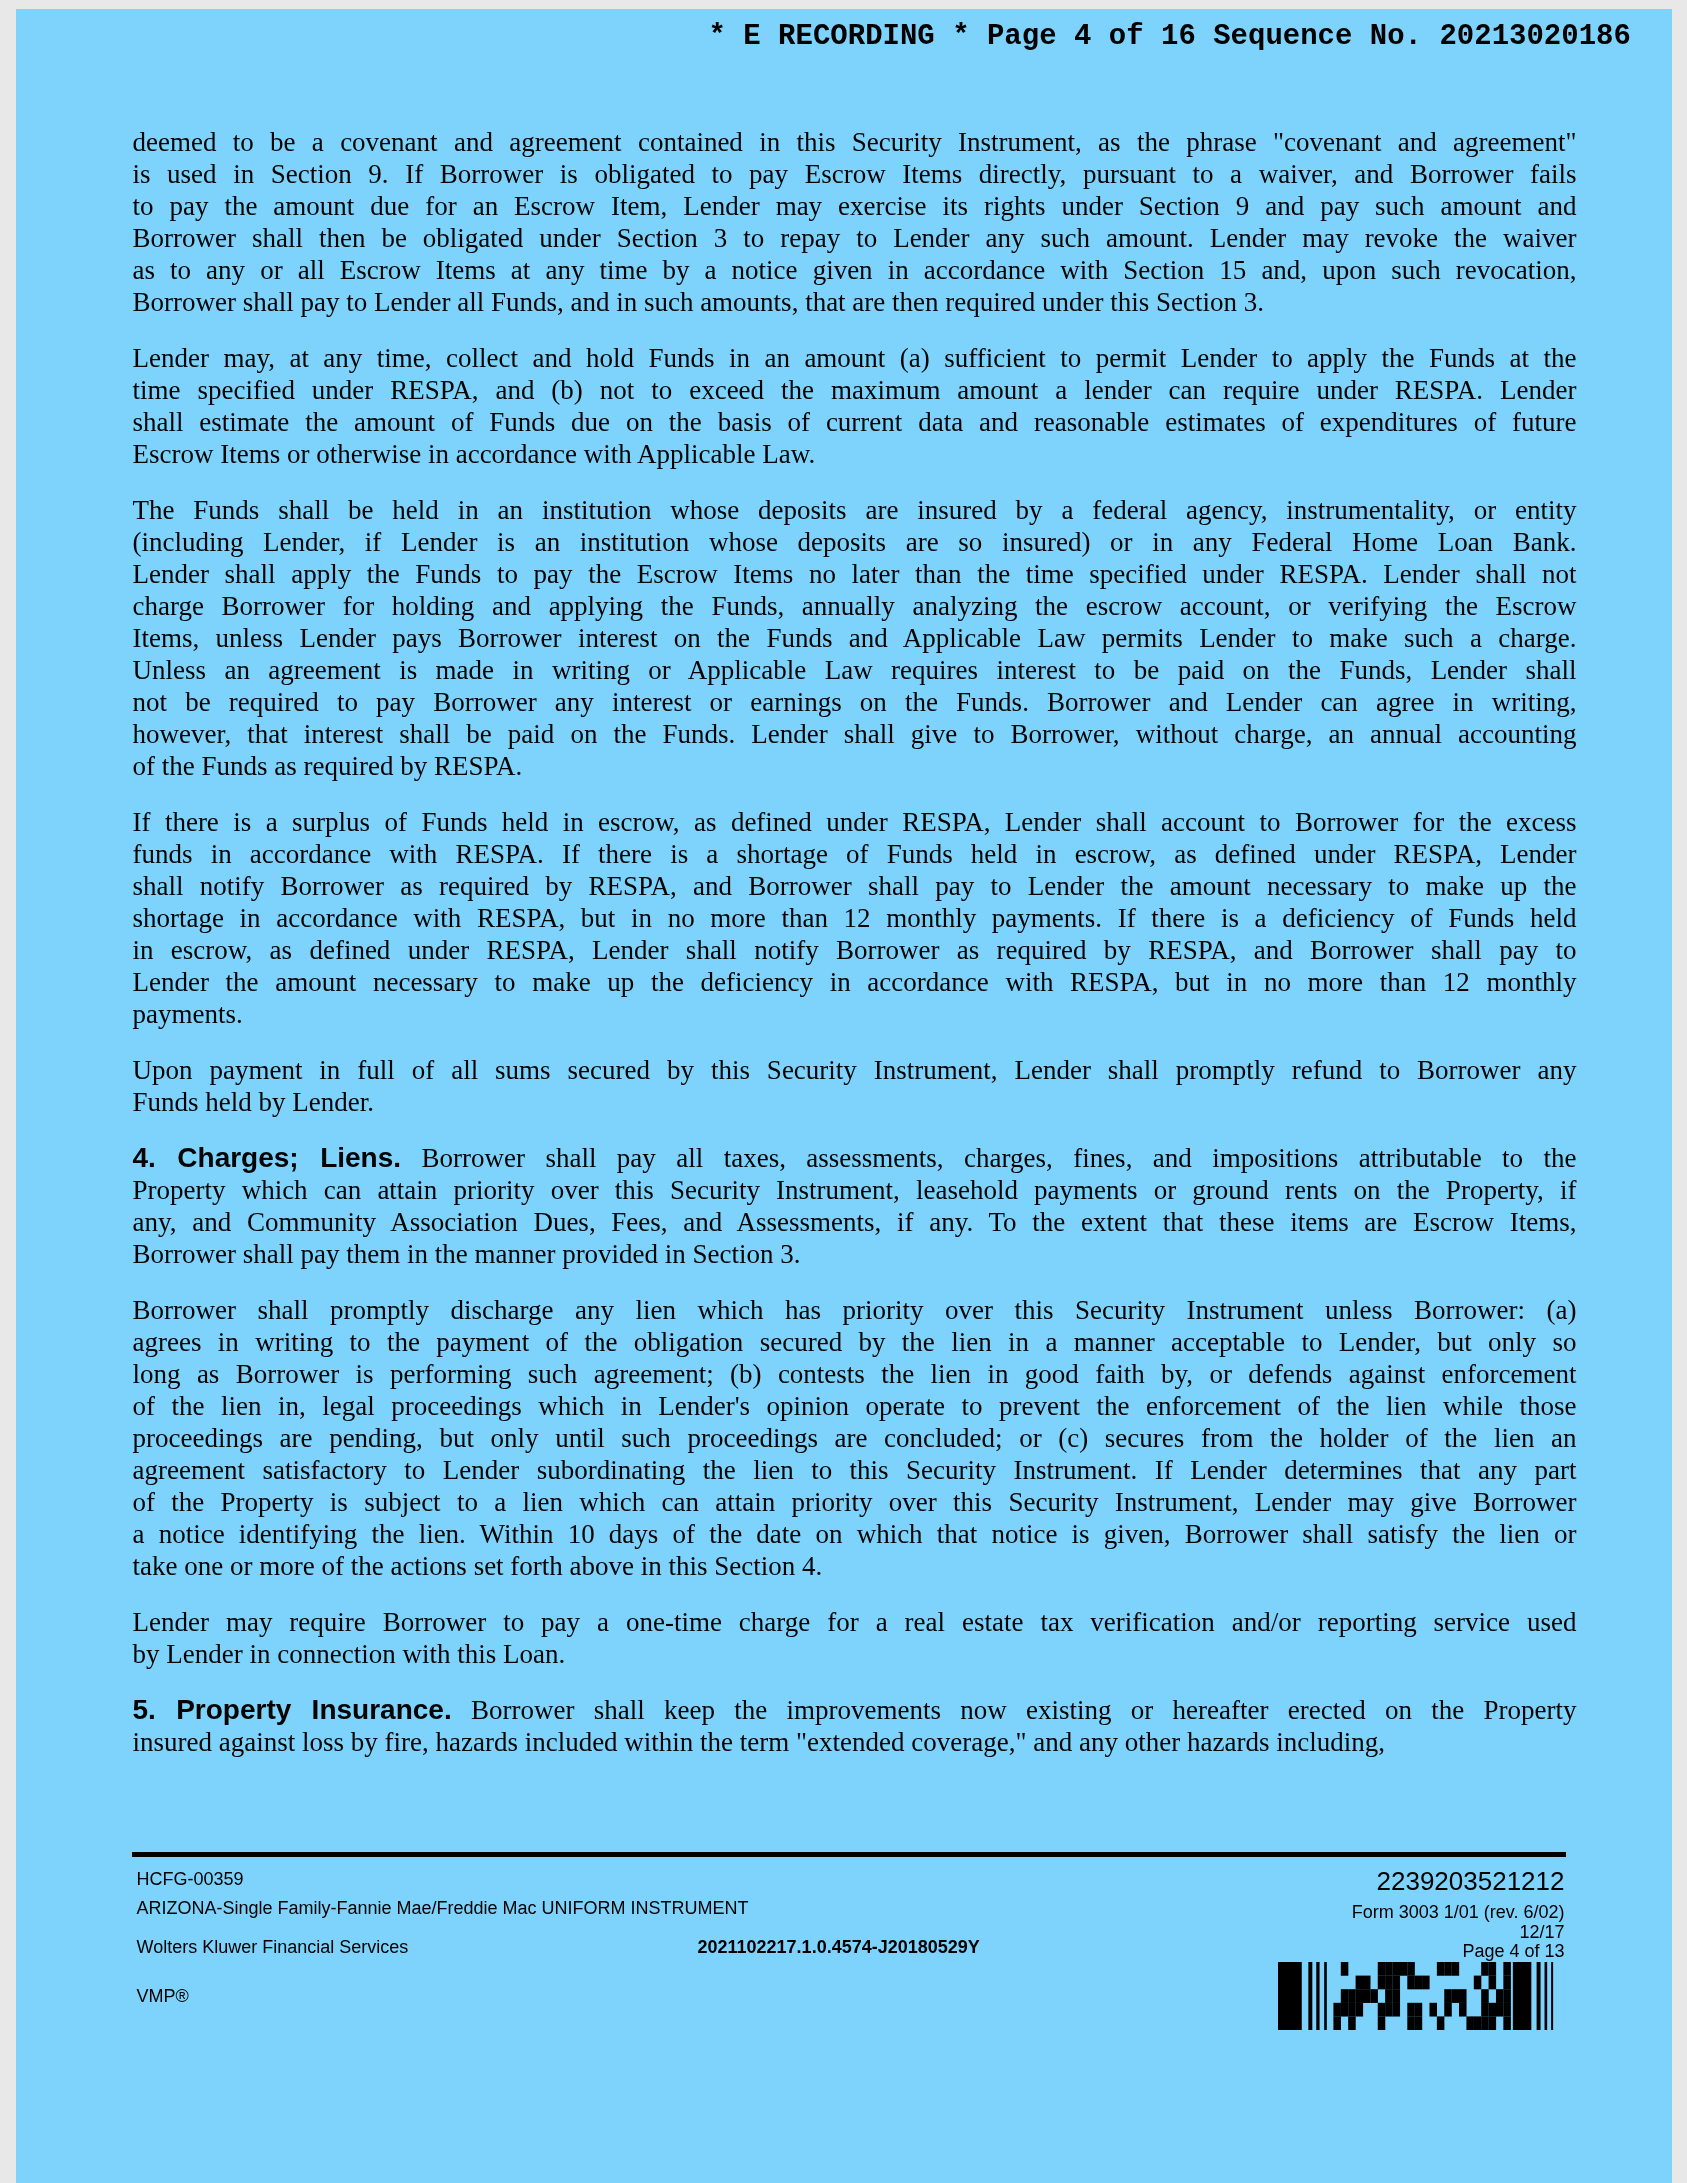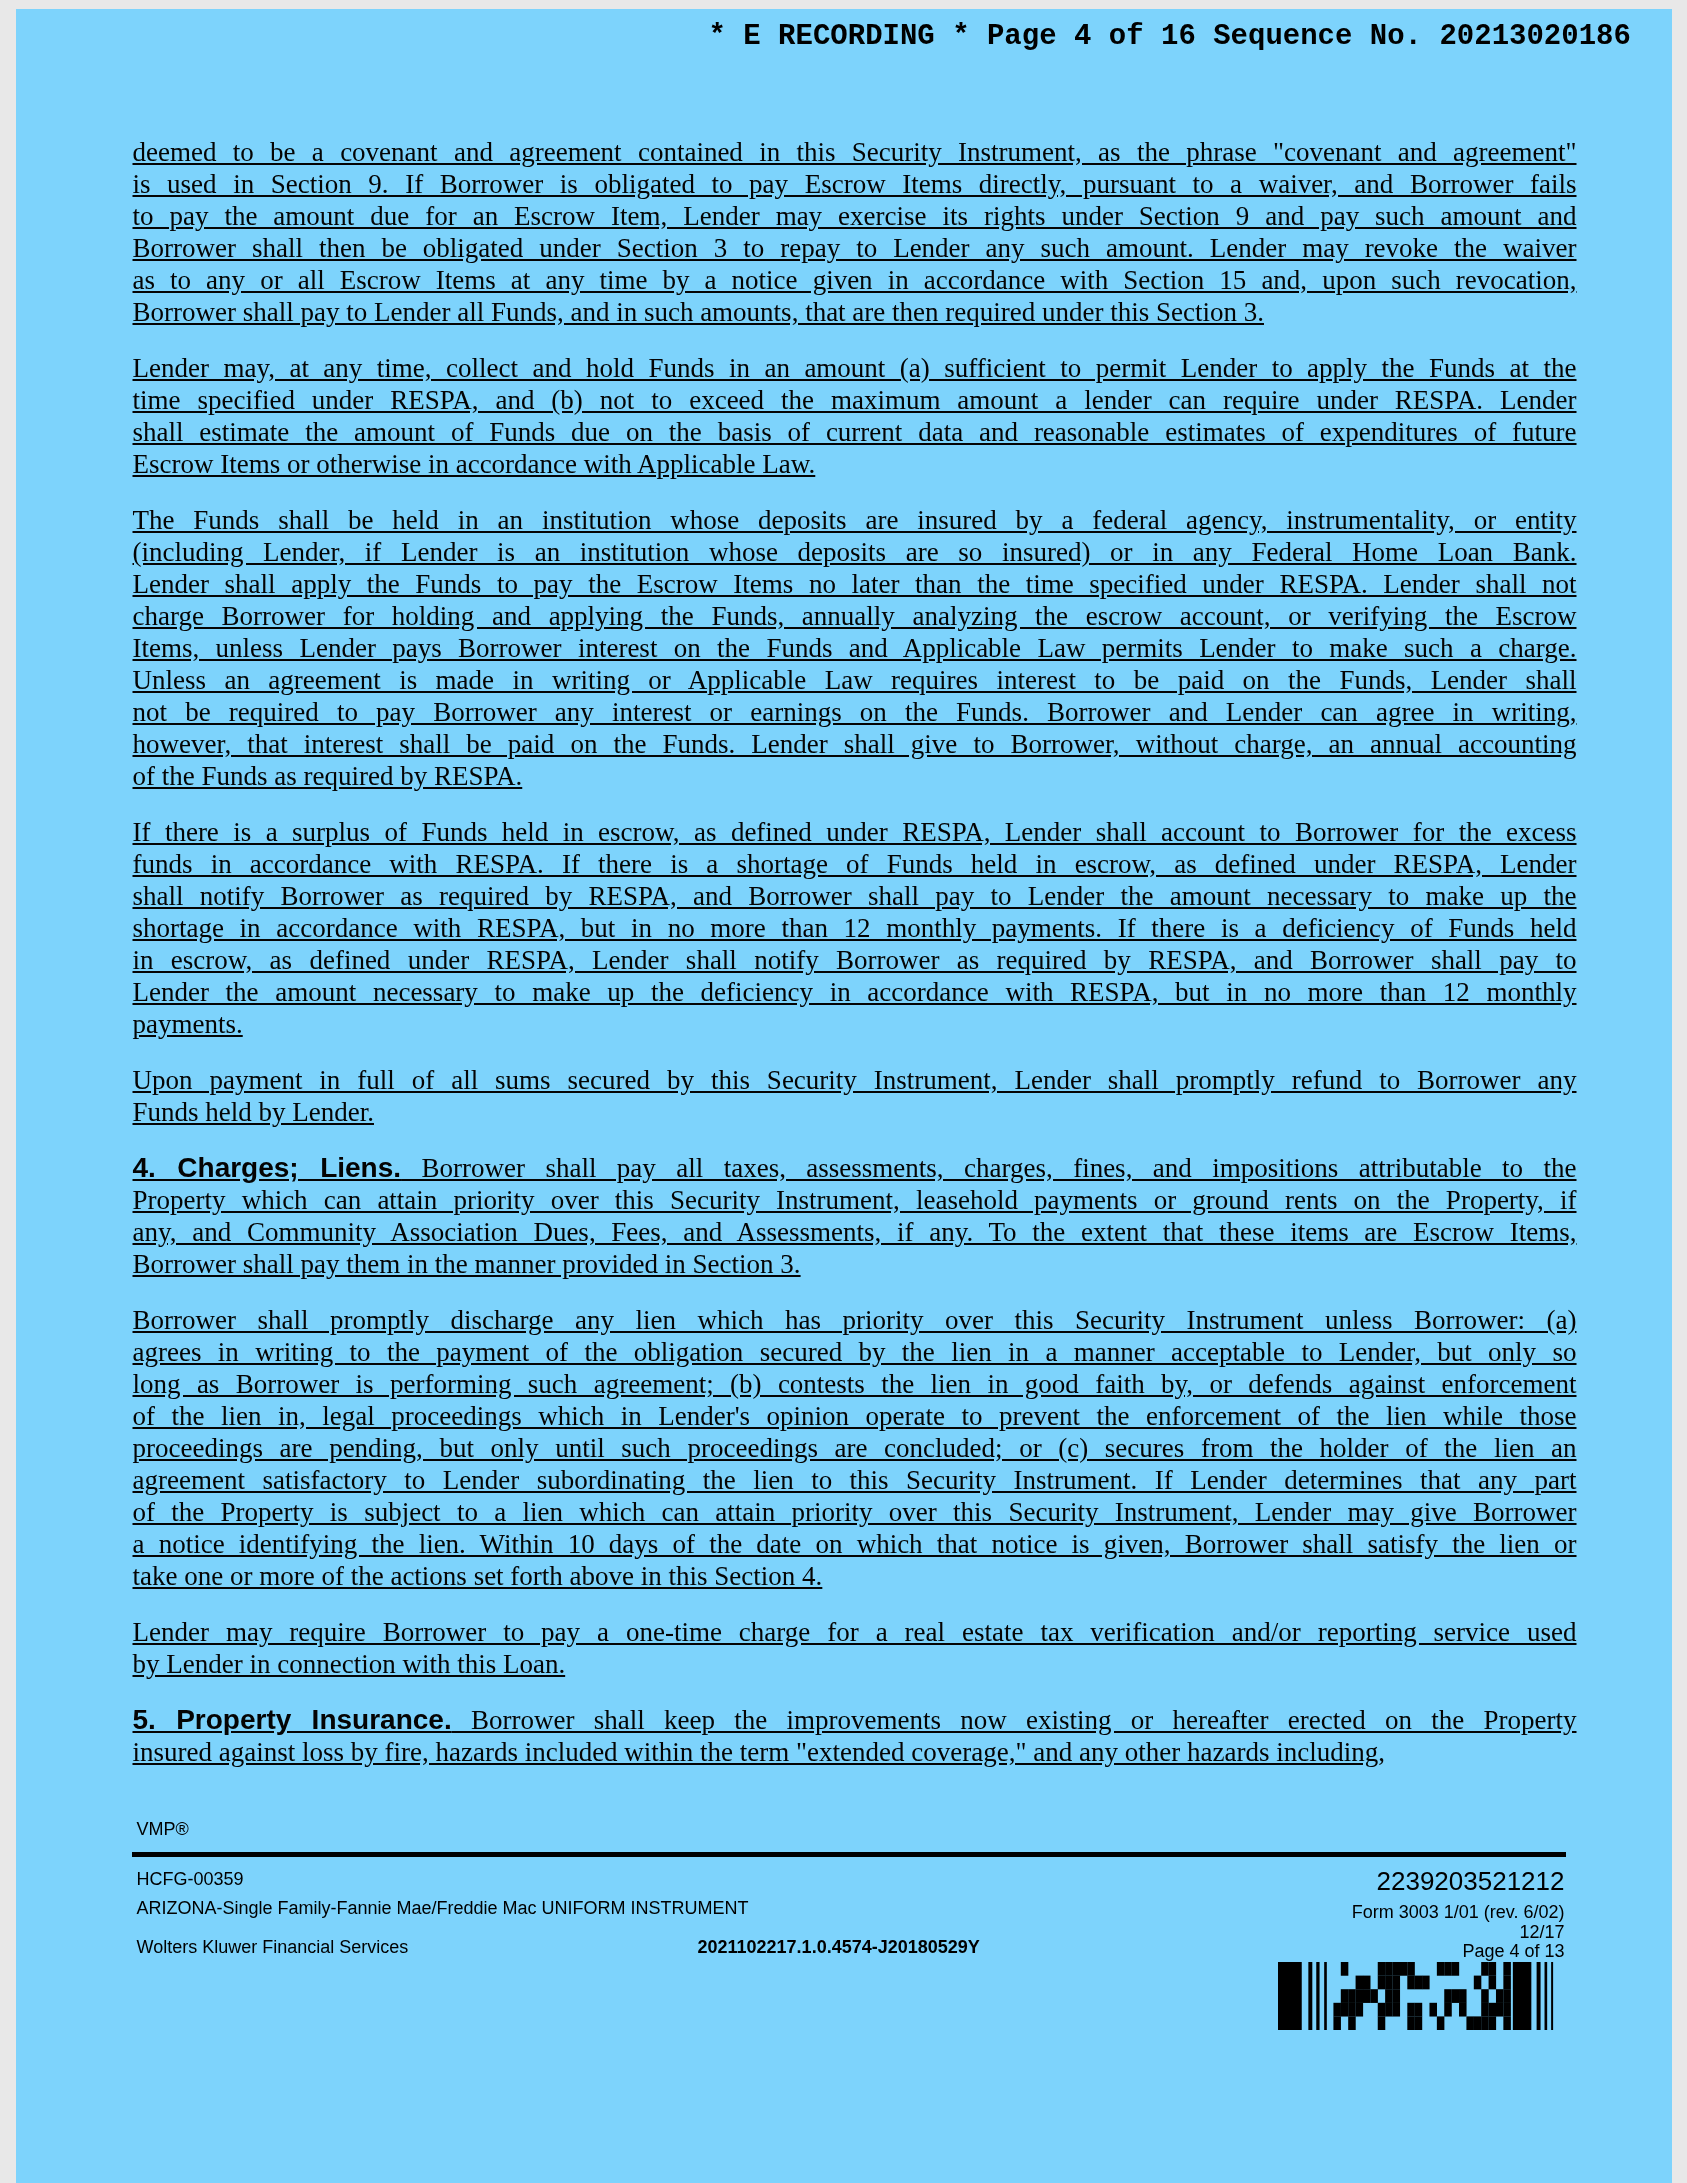--- a/index.html
+++ b/index.html
@@ -6,43 +6,42 @@
   .page {
     position:relative; width:1656px; height:2183px; margin:9px auto;
     background:#7dd3fc; overflow:hidden; color:#000;
   }
   .rec-header {
     position:absolute; top:12px; left:693px;
     font-family:"Liberation Mono", monospace; font-weight:bold;
     font-size:29px; line-height:32px; white-space:nowrap; color:#000;
   }
   .body-text {
-    position:absolute; top:127px; left:117px; width:1444px;
+    position:absolute; top:117px; left:117px; width:1444px;
     font-family:"Liberation Serif", serif; font-size:27px; line-height:32px;
     color:#040404;
-    text-decoration:underline;
   }
   .para { margin-top:24px; }
   .para:first-child { margin-top:0; }
   .line { text-align:justify; text-align-last:justify; }
   .line.last { text-align-last:left; }
   .sec-heading {
     font-family:"Liberation Sans", sans-serif; font-weight:bold; font-size:28px;
   }
   .footer-rule {
     position:absolute; left:116px; top:1843px; width:1434px; height:4.6px;
     background:#000;
   }
   .f-item {
     position:absolute; font-family:"Liberation Sans", sans-serif;
     font-size:18px; line-height:20px; color:#000; white-space:nowrap;
   }
   .f-code     { left:121px; top:1860px; }
   .f-instr    { left:121px; top:1889px; }
-  .f-vmp      { left:121px; top:1810px; }
+  .f-vmp      { left:121px; top:1977px; }
   .f-services { left:121px; top:1928px; }
   .f-version  { left:682px; top:1928px;font-weight:bold; }
   .f-right { left:1055px; width:494px; text-align:right; }
   .f-docnum { top:1862px; font-weight:normal; font-size:26px; }
   .f-form   { top:1893px; }
   .f-rev    { top:1913px; }
   .f-page   { top:1932px; }
   .barcode {
     position:absolute; left:1262px; top:1953px; width:285px; height:68px;
   }

